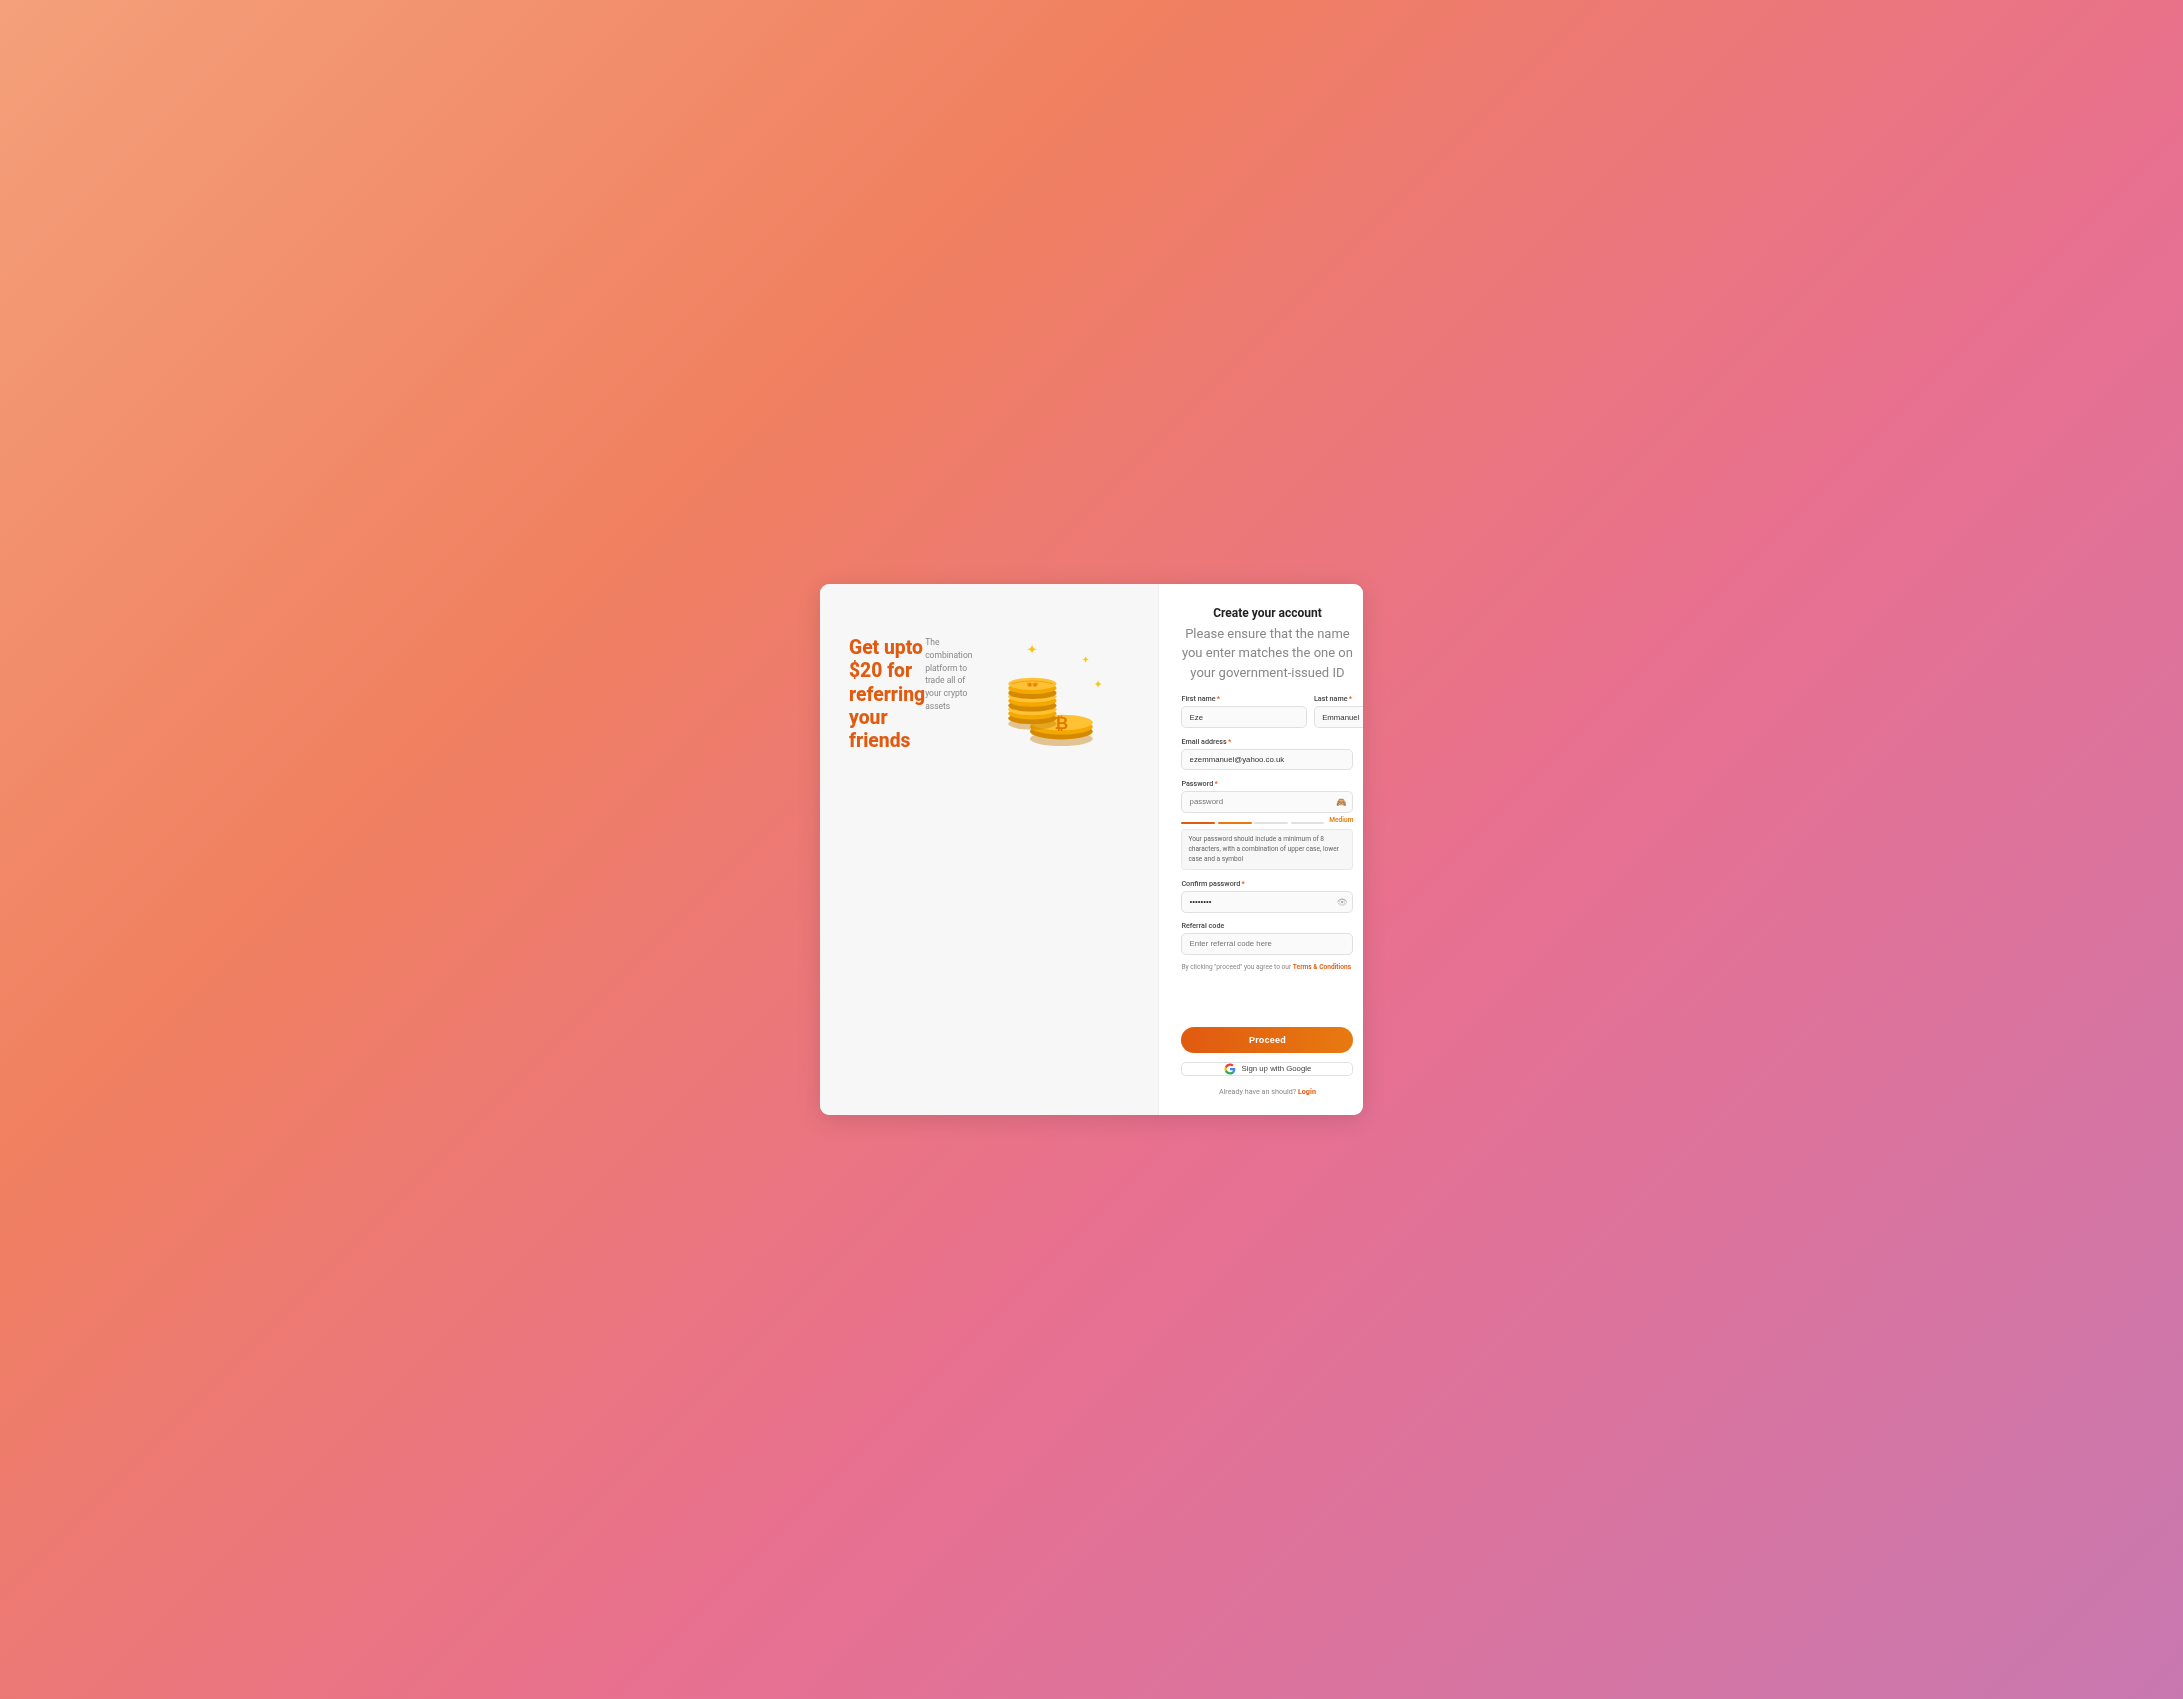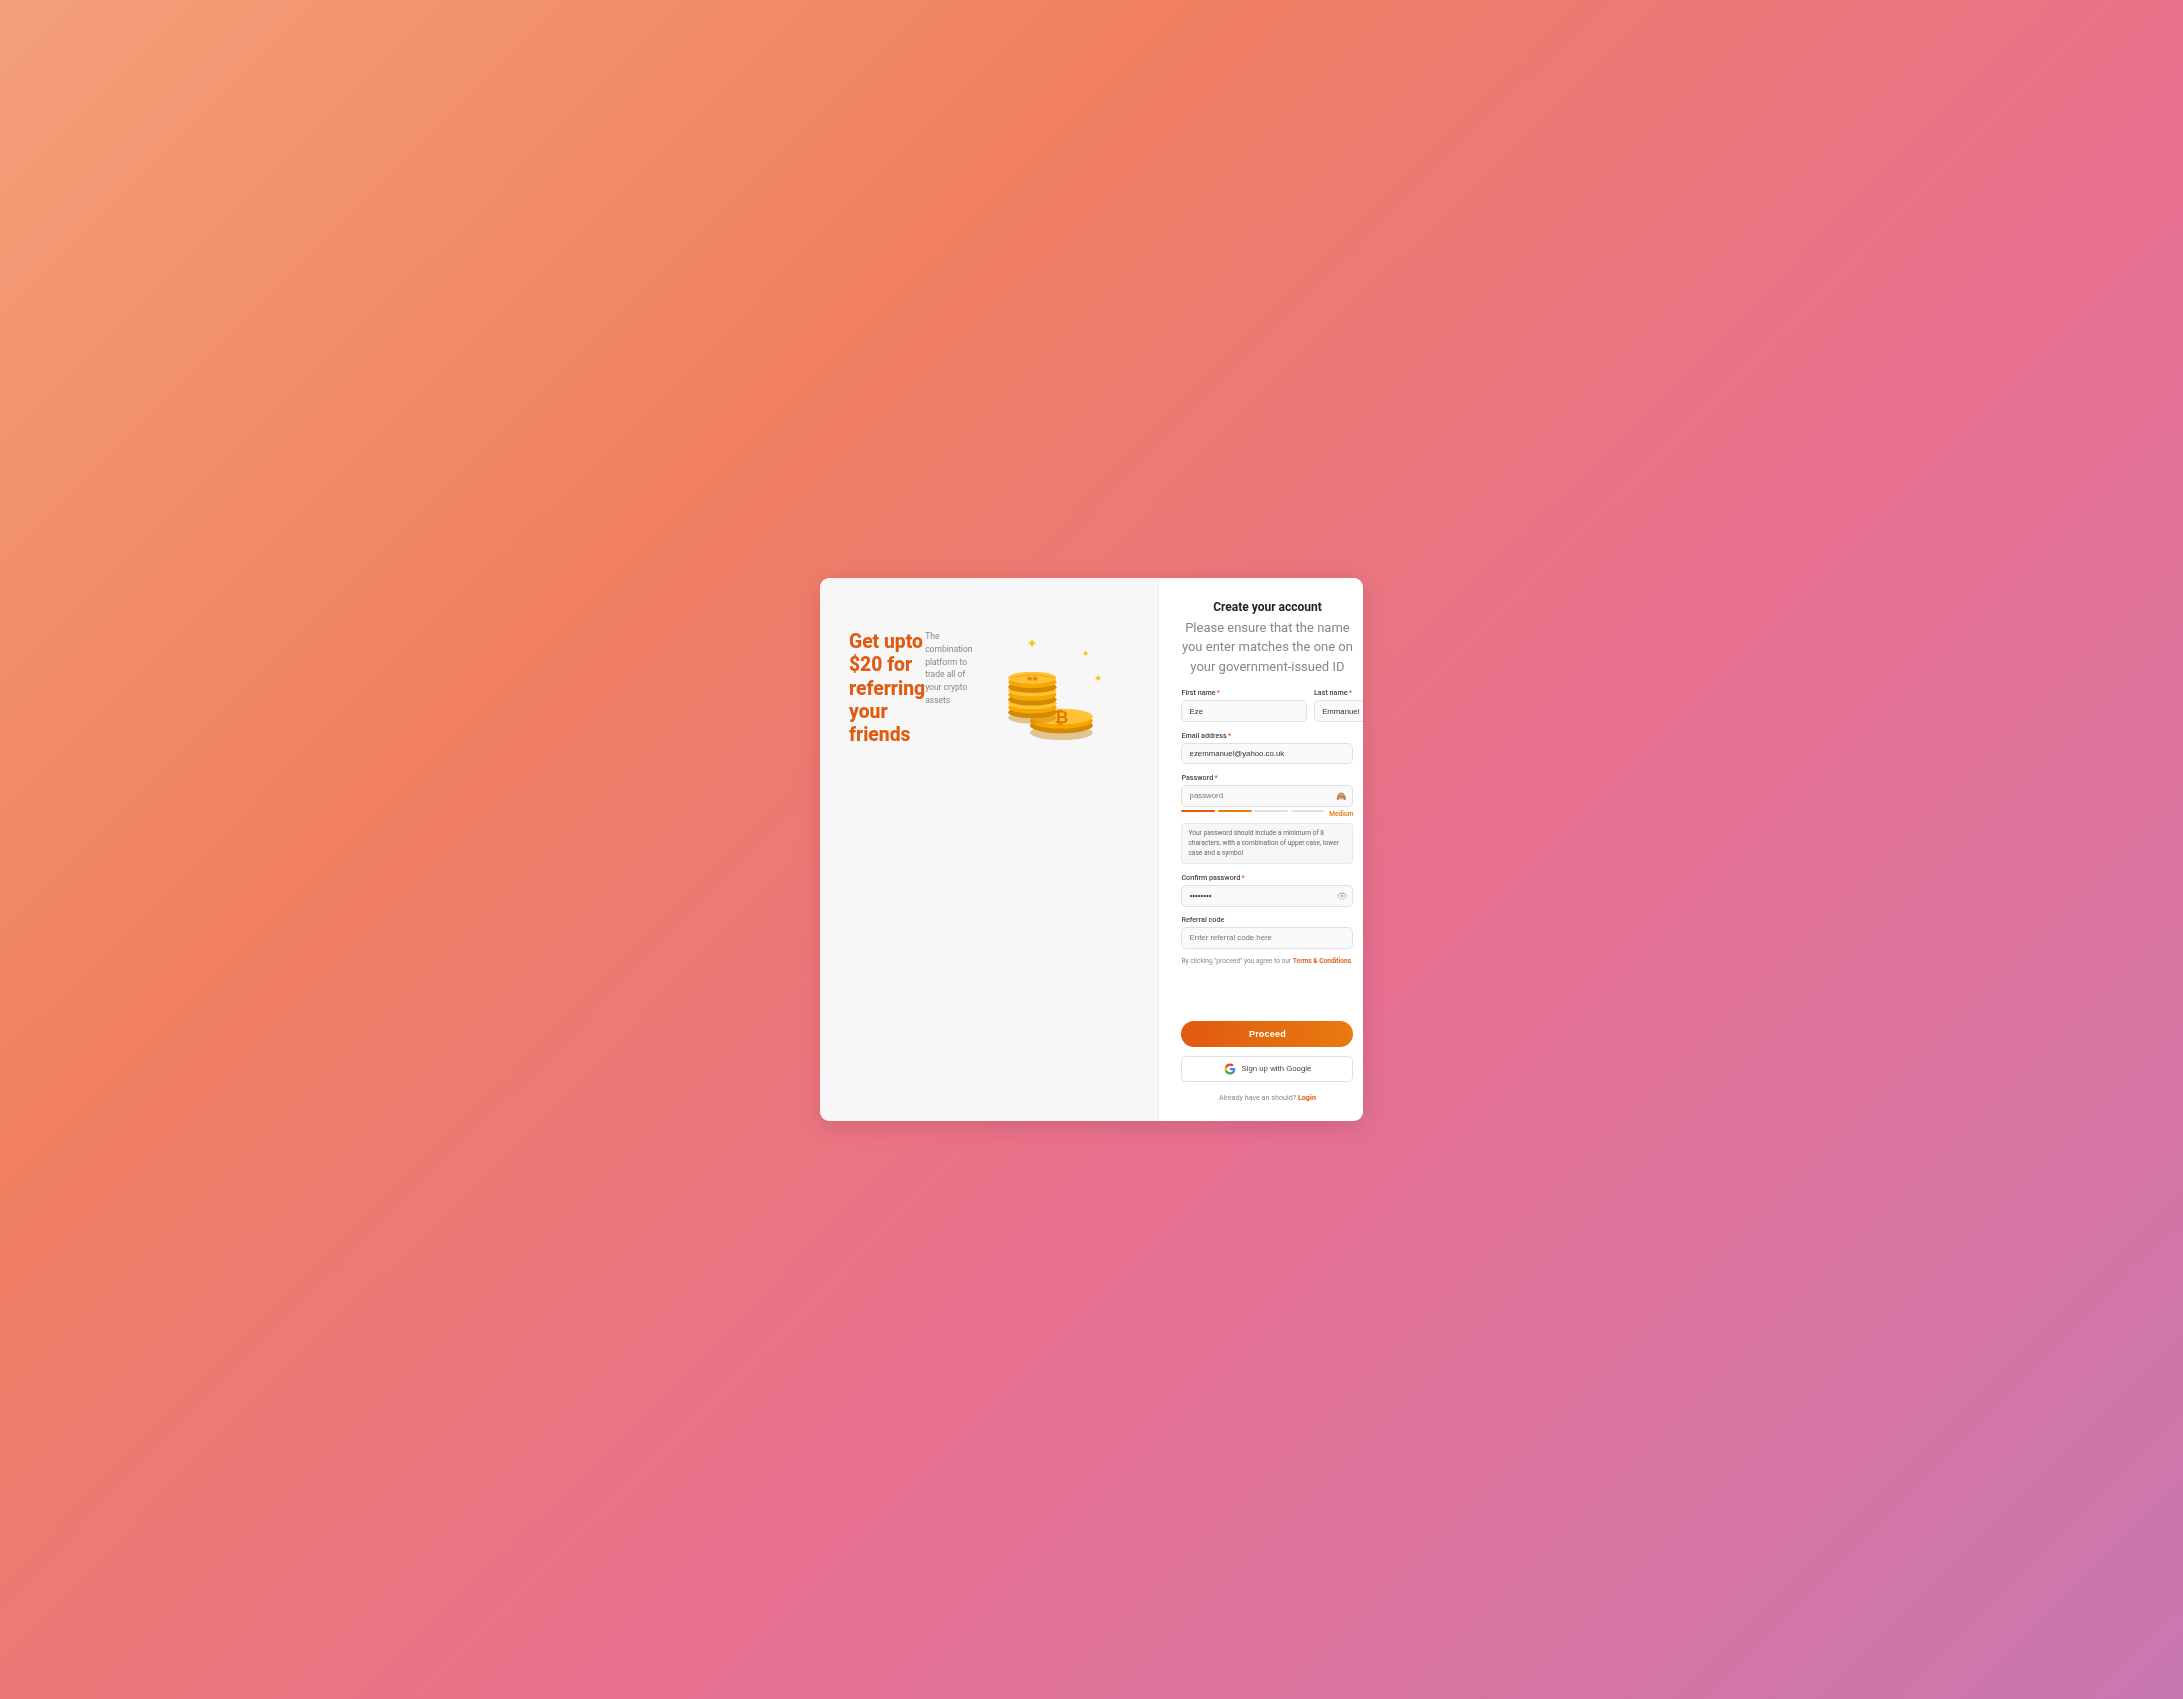--- a/index.html
+++ b/index.html
@@ -147,21 +147,21 @@
       transform: translateY(-50%);
       color: #aaa;
       cursor: pointer;
       font-size: 8.5px;
     }
 
     .password-strength {
       display: flex;
       gap: 2.4px;
       margin-top: 3.6px;
-      align-items: flex-start;
+      align-items: flex-end;
     }
 
     .strength-bar {
       height: 1.8px;
       border-radius: 1.2px;
       flex: 1;
     }
 
     .strength-bar.filled-red { background: #e05a10; }
     .strength-bar.filled-orange { background: #e87a10; }
@@ -212,21 +212,20 @@
       letter-spacing: 0.2px;
       margin-top: 47px;
     }
 
     .google-btn {
       width: 100%;
       display: flex;
       align-items: center;
       justify-content: center;
       gap: 6px;
-      padding: 6px;
       border: 0.6px solid #e0e0e0;
       border-radius: 4.8px;
       background: #fff;
       font-size: 7.8px;
       color: #444;
       cursor: pointer;
       margin-bottom: 11px;
       font-weight: 500;
     }
 

